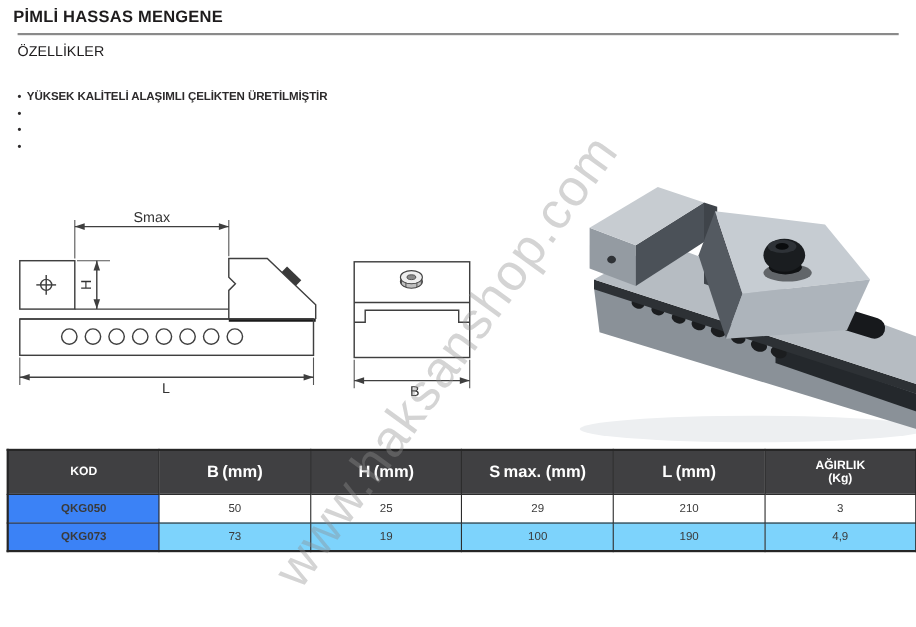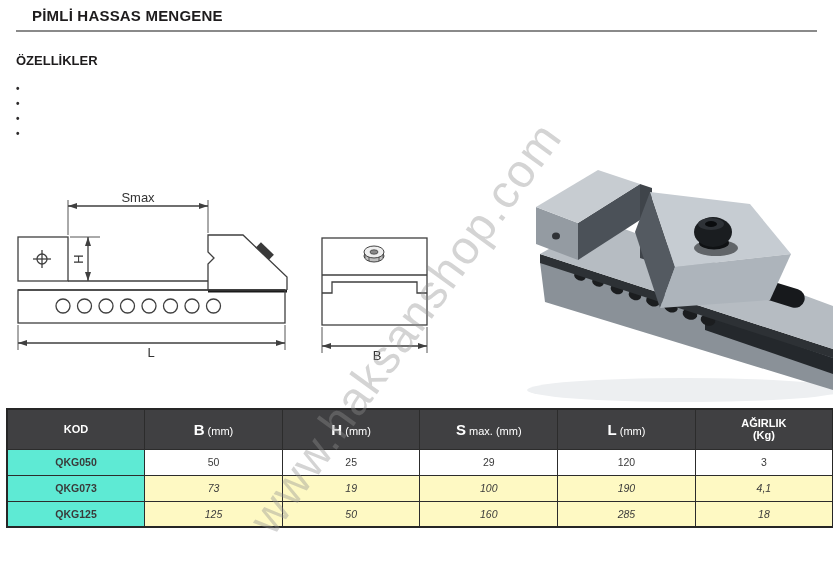--- a/index.html
+++ b/index.html
@@ -4,30 +4,30 @@
 <style>
   * { margin:0; padding:0; box-sizing:border-box; }
   html,body { background:#ffffff; }
   .page {
     position:relative; width:833px; height:570px;
     background:#ffffff; overflow:hidden;
     font-family:"Liberation Sans", sans-serif;
     color:#231f20;
   }
   .page-title {
-    position:absolute; left:32px; top:7px;
+    position:absolute; left:12px; top:7px;
     font-size:15px; font-weight:bold; letter-spacing:.2px; color:#1e1c1d;text-align:right;
   }
   .title-rule {
     position:absolute; left:16px; top:30px; width:801px; height:2px;
     background:#8a8a8a;
   }
   .features-heading {
-    position:absolute; left:16px; top:53px;
-    font-size:13px; font-weight:bold; color:#1e1c1d;
+    position:absolute; left:16px; top:39px;
+    font-size:13px; font-weight:normal; color:#1e1c1d;
   }
   .features {
     position:absolute; left:16px; top:81px; width:650px;
     font-size:10.5px; font-weight:bold; color:#2c2a2b;
     letter-spacing:-0.1px;
   }
   .feature-line { display:flex; align-items:baseline; line-height:15px; }
   .feature-line .dot { font-size:10px; margin-right:5px; }
   .svg-abs { position:absolute; }
   .watermark {
@@ -47,43 +47,44 @@
   }
   table.spec th, table.spec td {
     border:1.5px solid #2c2c2c; text-align:center; vertical-align:middle;
     padding:0;
   }
   table.spec thead th {
     background:#404042; color:#ffffff; height:40px;
     font-size:11px; font-weight:bold;
   }
   table.spec thead .big { font-size:15px; font-weight:bold; }
-  table.spec thead .small { font-size:11px; font-weight:normal; }
+  table.spec thead .small { font-size:15px; font-weight:bold; }
   table.spec td { height:26px; font-size:10.5px; color:#3a3a3a; }
-  td.kod { background:#5eead4; font-weight:bold; color:#2b2b2b; font-size:10.5px; }
-  tr.alt td:not(.kod) { background:#fef9c3;font-style:italic; }
+  td.kod { background:#3b82f6; font-weight:bold; color:#2b2b2b; font-size:10.5px; }
+  tr.alt td:not(.kod) { background:#7dd3fc; }
   tr:not(.alt) td:not(.kod) { background:#ffffff; }
   .dline { stroke:#3f3f3f; stroke-width:1.3; fill:none; }
   .xline { stroke:#555555; stroke-width:1; fill:none; }
   .dlabel { font-family:"Liberation Sans", sans-serif; font-size:13px; fill:#333333; }
   .arrow { fill:#3f3f3f; }
 </style>
 </head>
 <body>
 
 <div class="page">
 
   <div class="page-title">PİMLİ HASSAS MENGENE</div>
   <div class="title-rule"></div>
 
   <div class="features-heading">ÖZELLİKLER</div>
 
   <div class="features">
     <div class="feature-line">
       <span class="dot">•</span>
+      <span>YÜKSEK KALİTELİ ALAŞIMLI ÇELİKTEN ÜRETİLMİŞTİR</span>
     </div>
     <div class="feature-line">
       <span class="dot">•</span>
     </div>
     <div class="feature-line">
       <span class="dot">•</span>
     </div>
     <div class="feature-line">
       <span class="dot">•</span>
     </div>
@@ -217,35 +218,27 @@
         <th><span class="big">L</span> <span class="small">(mm)</span></th>
         <th><span>AĞIRLIK</span><br><span>(Kg)</span></th>
       </tr>
     </thead>
     <tbody>
       <tr>
         <td class="kod">QKG050</td>
         <td>50</td>
         <td>25</td>
         <td>29</td>
-        <td>120</td>
+        <td>210</td>
         <td>3</td>
       </tr>
       <tr class="alt">
         <td class="kod">QKG073</td>
         <td>73</td>
         <td>19</td>
         <td>100</td>
         <td>190</td>
-        <td>4,1</td>
-      </tr>
-      <tr class="alt">
-        <td class="kod">QKG125</td>
-        <td>125</td>
-        <td>50</td>
-        <td>160</td>
-        <td>285</td>
-        <td>18</td>
+        <td>4,9</td>
       </tr>
     </tbody>
   </table>
 
 </div>
 
 </body></html>

